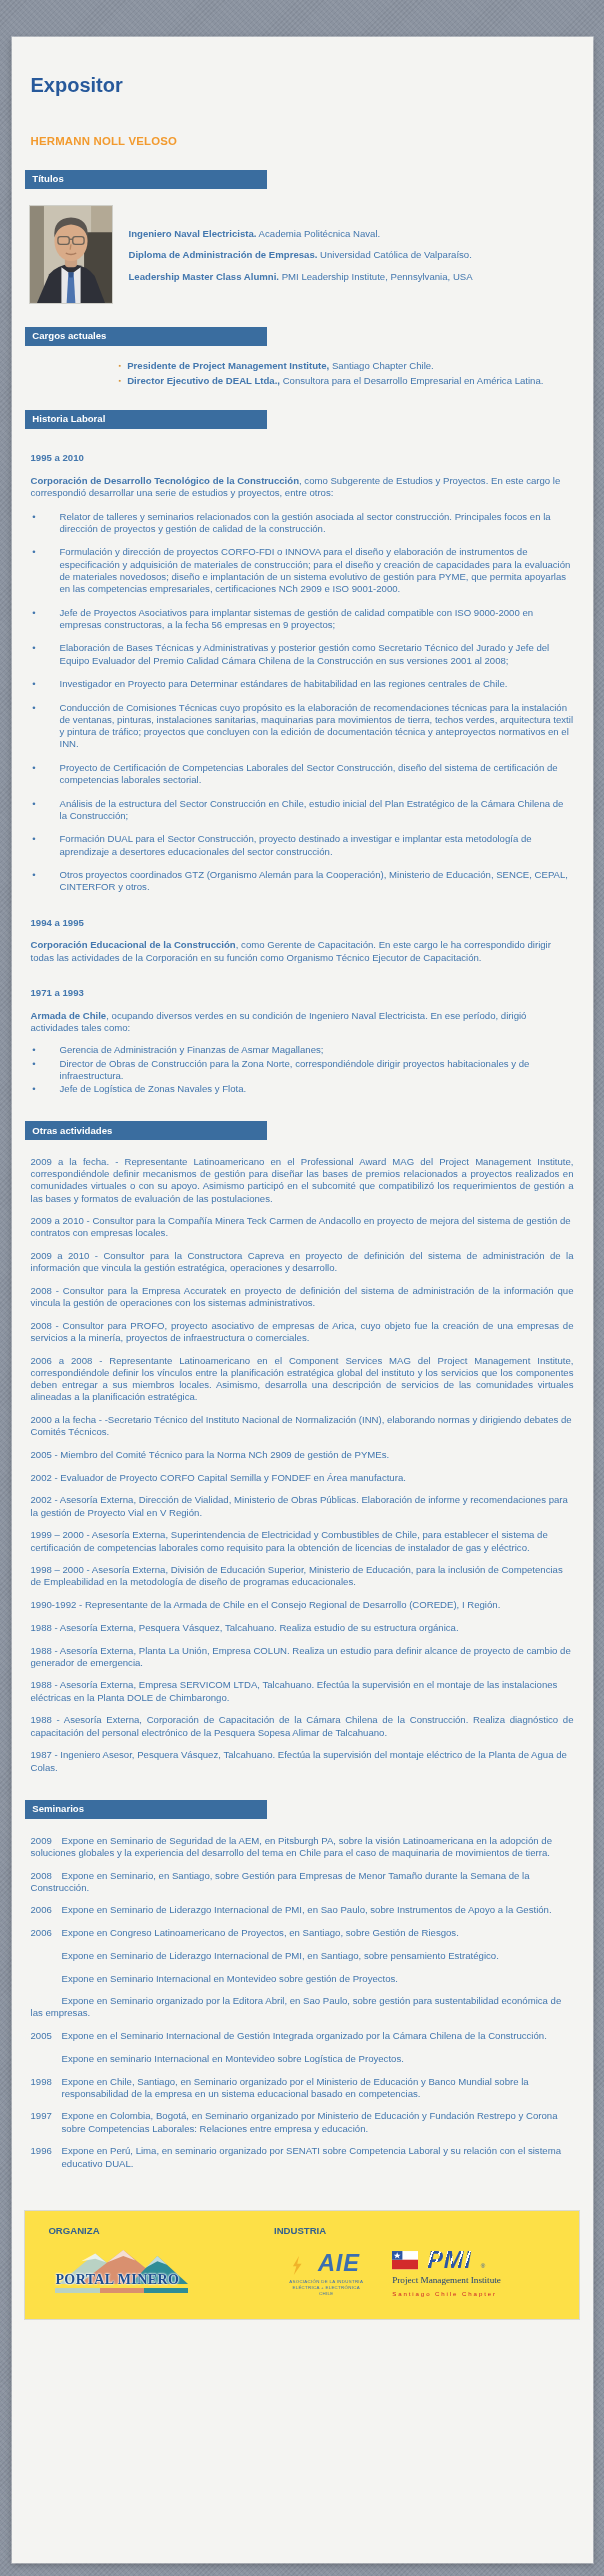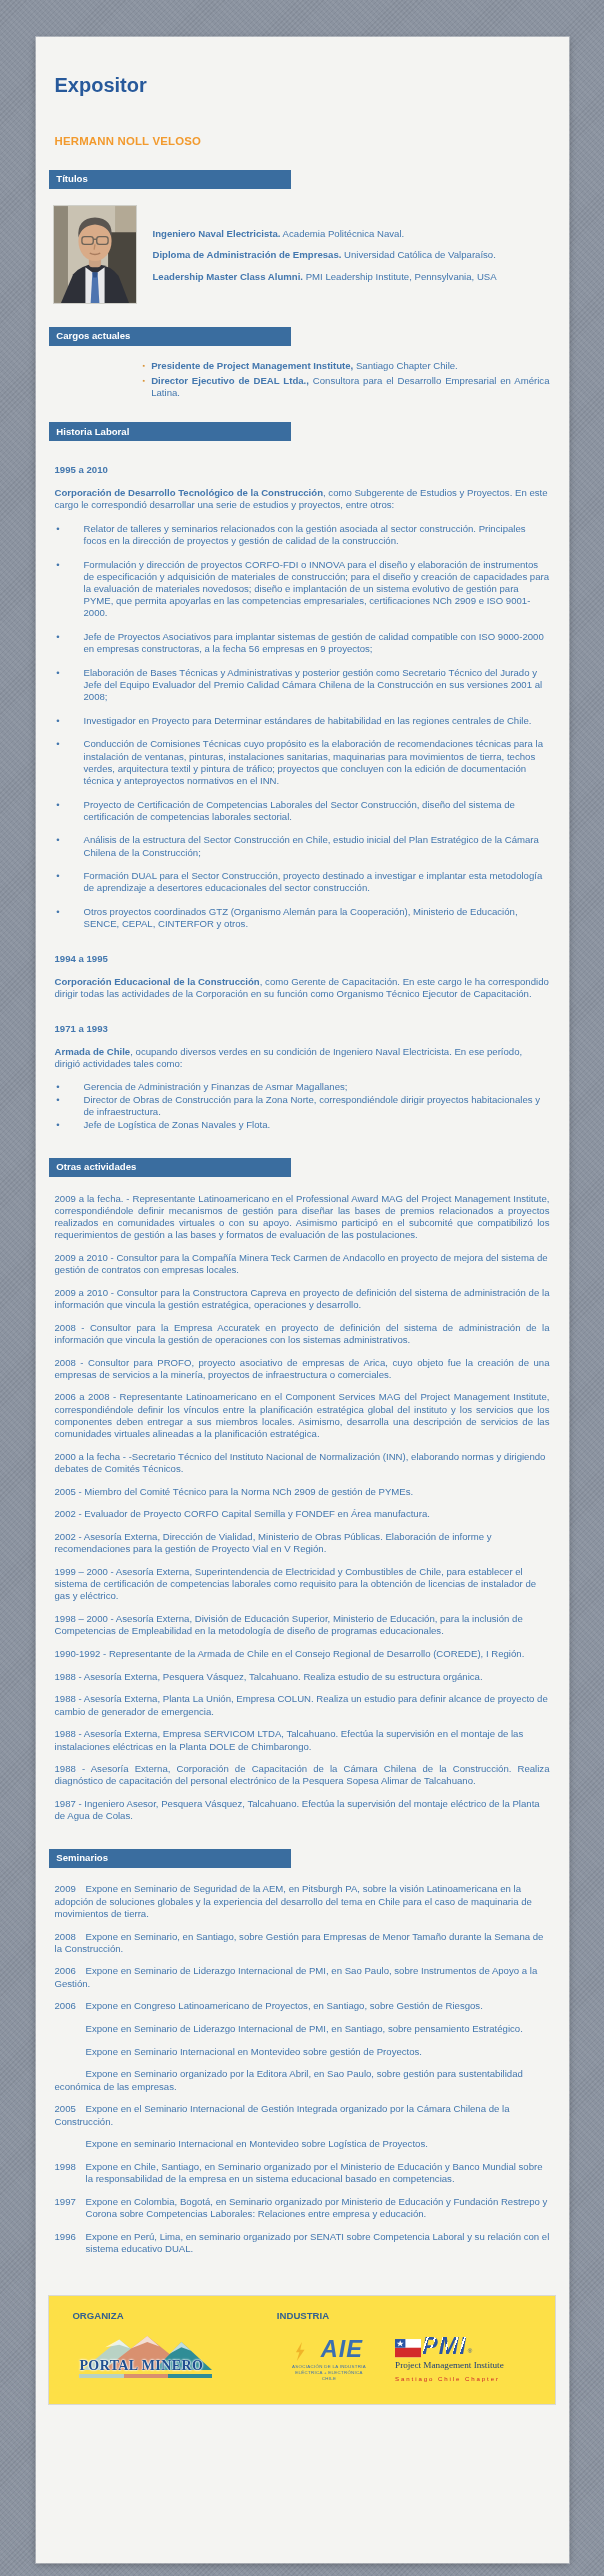--- a/index.html
+++ b/index.html
@@ -5,21 +5,21 @@
   html,body{margin:0;padding:0;}
   body{
     width:604px;height:2576px;overflow:hidden;
     background-color:#8b93a0;
     background-image:
       repeating-linear-gradient(45deg, rgba(255,255,255,.05) 0 1.7px, rgba(0,0,0,0) 1.7px 4.4px),
       repeating-linear-gradient(-45deg, rgba(0,0,0,.06) 0 0.9px, rgba(0,0,0,0) 0.9px 3.5px);
     font-family:"Liberation Sans", sans-serif;
   }
   .card{
-    width:533px;min-height:2526px;box-sizing:border-box;
+    width:581px;min-height:2526px;box-sizing:border-box;
     margin:37px auto 0;background:#f4f4f2;
     padding:26px 19px 21px 19px;
     box-shadow:0 0 0 0.9px rgba(255,255,255,.4), 0 1.7px 7px rgba(0,0,0,.3);
     color:#4377ae;font-size:9.6px;line-height:12.2px;
   }
   h1.title{margin:10.5px 0 0;font-size:20px;line-height:23px;color:#27599b;font-weight:bold;}
   h2.speaker{margin:38px 0 0;font-size:11.4px;color:#f29a2e;font-weight:bold;letter-spacing:0.2px;}
   .bar{
     background:#3a6d9f;color:#ffffff;font-weight:bold;font-size:9.6px;
     padding:3.5px 7px 3.5px 7px;width:228px;margin:23px 0 0 -5.2px;
@@ -68,21 +68,21 @@
   .pm-bar .s2{flex:1;background:#d9906f;}
   .pm-bar .s3{flex:1;background:#2f8d96;}
   
   .pat-logos{display:flex;align-items:center;gap:26px;margin-left:12.2px;}
   .aie-logo{text-align:center;width:80px;}
   .aie-top{display:flex;align-items:flex-end;justify-content:center;gap:15px;}
   .aie-name{color:#3b6fb0;font-size:23.6px;line-height:23px;font-weight:bold;font-style:italic;letter-spacing:0.9px;}
   .aie-cap{margin-top:3.5px;font-size:4.4px;line-height:6.1px;color:#3b6fb0;letter-spacing:0.3px;}
   
   .pmi-logo{width:112px;}
-  .pmi-top{display:flex;align-items:flex-end;gap:1px;}
+  .pmi-top{display:flex;align-items:center;gap:9px;}
   .pmi-name{
     color:#2b55a4;font-weight:bold;font-style:italic;font-size:23.6px;line-height:23px;letter-spacing:0.9px;
     background:repeating-linear-gradient(110deg,#2b55a4 0 5.2px,#ffffff 5.2px 7px);
     -webkit-background-clip:text;background-clip:text;-webkit-text-fill-color:transparent;
   }
   .reg{color:#2b55a4;font-size:6.1px;align-self:flex-end;}
   .pmi-line1{font-family:"Liberation Serif", serif;color:#1d3f7a;font-size:9.2px;margin-top:1.7px;white-space:nowrap;}
   .pmi-line2{color:#cc2229;font-size:6.1px;letter-spacing:1.9px;margin-top:1.7px;white-space:nowrap;}
 </style>
 </head>

